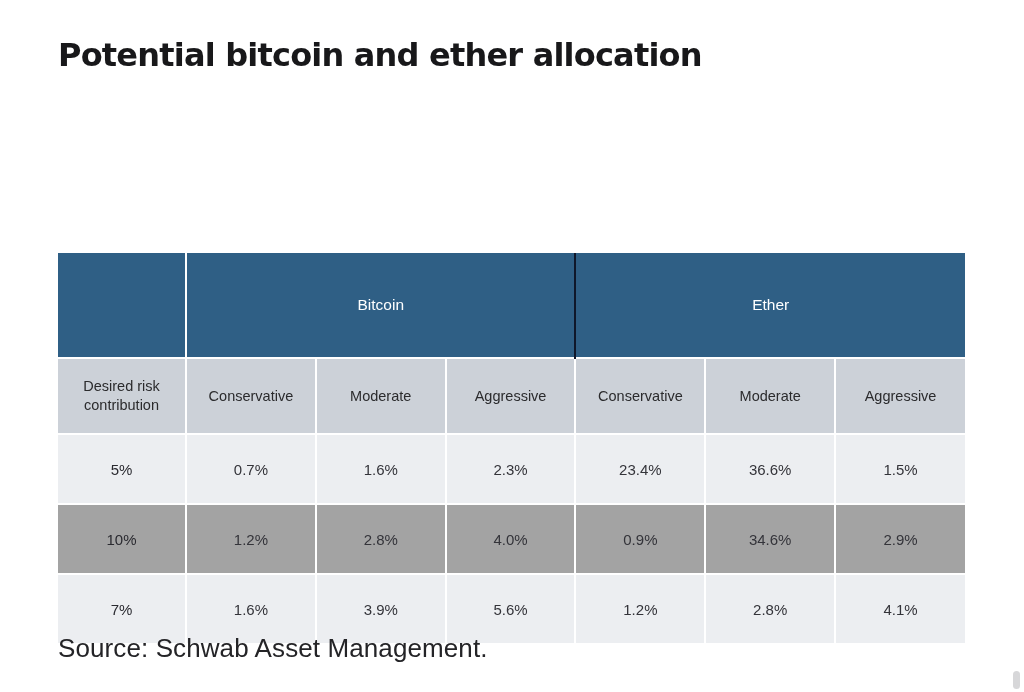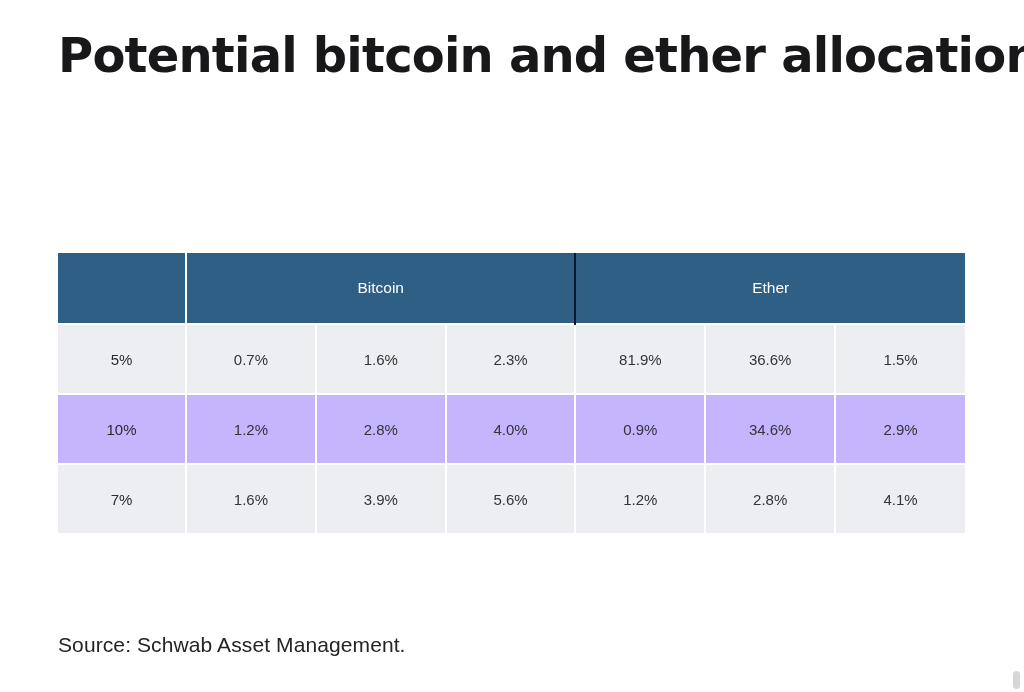--- a/index.html
+++ b/index.html
@@ -26,21 +26,21 @@
   
   .title-block {
     position: absolute;
     left: 58px;
     top: 28px;
     width: 860px;
   }
   .title-line {
     font-family: "DejaVu Sans", sans-serif;
     font-weight: 700;
-    font-size: 48px;
+    font-size: 32px;
     line-height: 55px;
     letter-spacing: -0.8px;
     color: #18181a;
     white-space: nowrap;
   }
 
   
   .table-wrap {
     position: absolute;
     left: 58px;
@@ -55,21 +55,21 @@
   }
   table.alloc col.c-risk   { width: 128px; }
   table.alloc col.c-data   { width: 129.8px; }
 
   
   .grp-blank,
   .grp-cell {
     background: #2f5f85;
     height: 70px;
     border: none;
-    padding: 0;
+    padding: 17px;
   }
   .grp-blank { border-right: 2px solid #ffffff; }
   .grp-cell {
     color: #ffffff;
     font-size: 15.5px;
     font-weight: 400;
     text-align: center;
     vertical-align: middle;
   }
   .grp-cell.second { border-left: 2px solid #0f172a; }
@@ -86,40 +86,40 @@
     padding: 0 4px;
     border-right: 2px solid #ffffff;
     border-top: 2px solid #ffffff;
     line-height: 19px;
   }
   .sub-cell:last-child { border-right: none; }
   .sub-cell.risk-head { background: #ccd1d8; }
 
   
   tbody tr.row-odd  td { background: #eceef1; }
-  tbody tr.row-even td { background: #c4b5fd; }
+  tbody tr.row-even td { background: #a3a3a3; }
   tbody td {
     height: 68px;
     text-align: center;
     vertical-align: middle;
     font-size: 15px;
     color: #34343a;
     border-right: 2px solid #ffffff;
     border-top: 2px solid #ffffff;
     padding: 0;
   }
   tbody td:last-child { border-right: none; }
   tbody td.risk-cell { color: #2a2a30; }
 
   
   .source {
     position: absolute;
     left: 58px;
     top: 633px;
-    font-size: 21px;
+    font-size: 26px;
     color: #242427;
     font-family: "Liberation Sans", sans-serif;
     letter-spacing: 0.1px;
   }
 
   
   .scroll-nub {
     position: absolute;
     right: 4px;
     bottom: 3px;
@@ -147,29 +147,38 @@
           <col class="c-data">
         <col class="c-data">
           <col class="c-data">
           <col class="c-data">
       </colgroup>
       <thead>
         <tr>
           <th class="grp-blank"></th>
           <th class="grp-cell" colspan="3">Bitcoin</th>
           <th class="grp-cell second" colspan="3">Ether</th>
+        </tr>
+        <tr>
+          <th class="sub-cell risk-head">Desired risk contribution</th>
+          <th class="sub-cell">Conservative</th>
+          <th class="sub-cell">Moderate</th>
+          <th class="sub-cell">Aggressive</th>
+          <th class="sub-cell">Conservative</th>
+          <th class="sub-cell">Moderate</th>
+          <th class="sub-cell">Aggressive</th>
         </tr>
       </thead>
       <tbody>
         <tr class="row-odd">
           <td class="risk-cell">5%</td>
           <td>0.7%</td>
           <td>1.6%</td>
           <td>2.3%</td>
-          <td>81.9%</td>
+          <td>23.4%</td>
           <td>36.6%</td>
           <td>1.5%</td>
         </tr>
         <tr class="row-even">
           <td class="risk-cell">10%</td>
           <td>1.2%</td>
           <td>2.8%</td>
           <td>4.0%</td>
           <td>0.9%</td>
           <td>34.6%</td>

